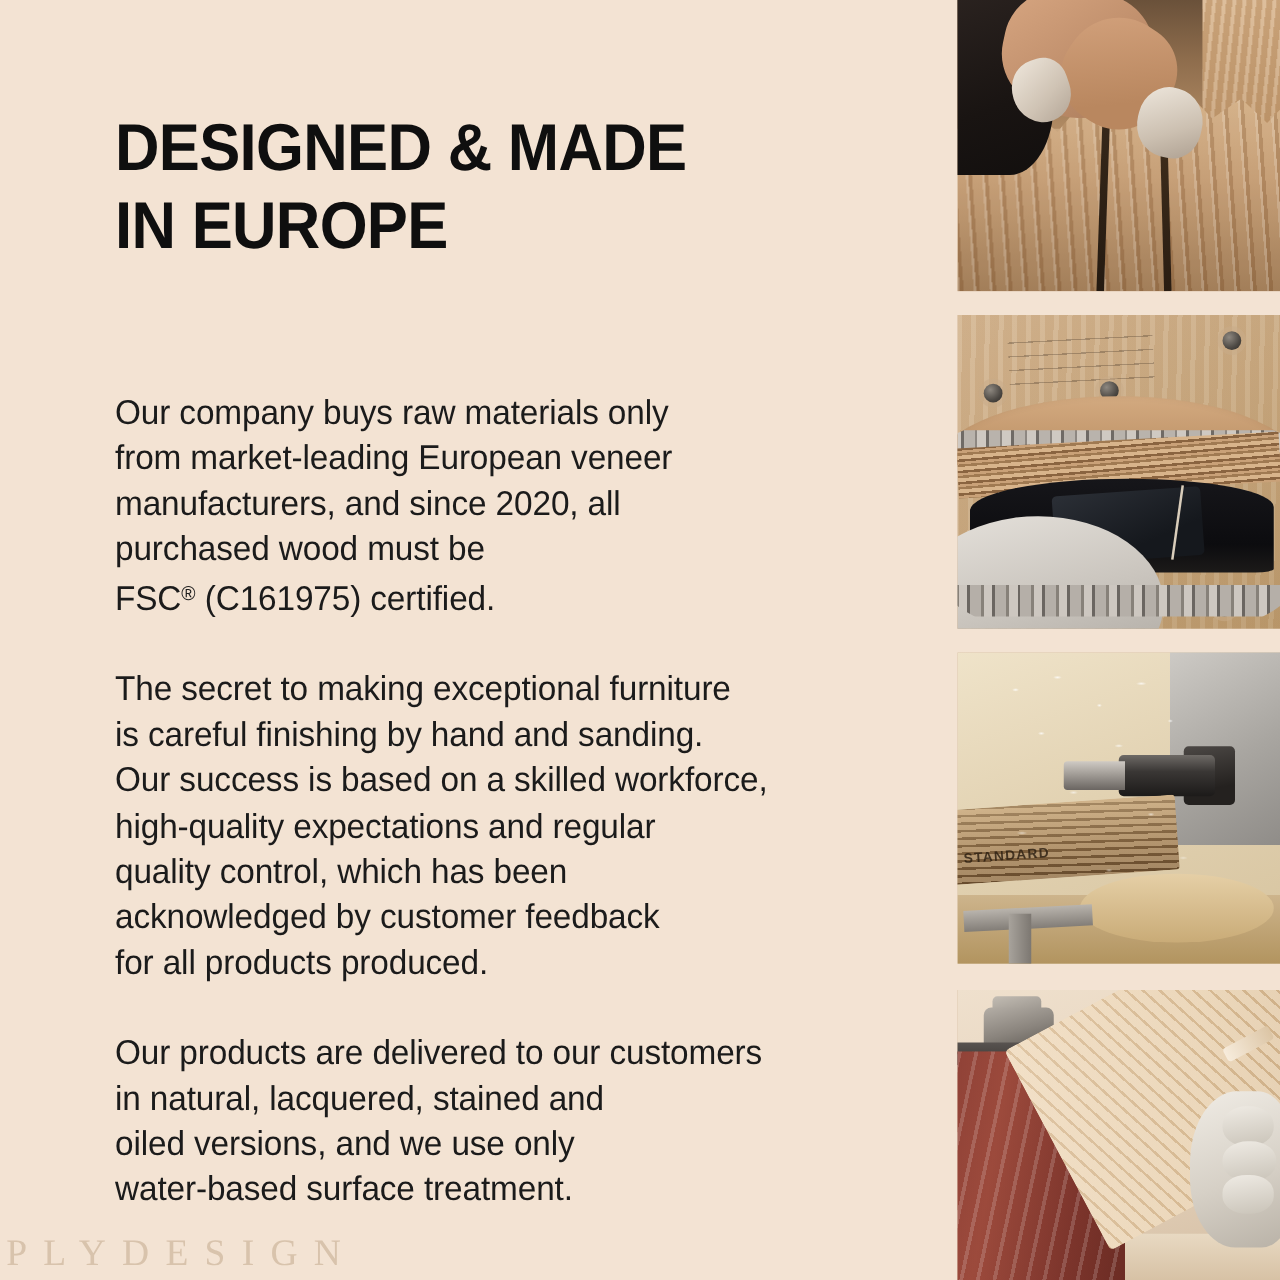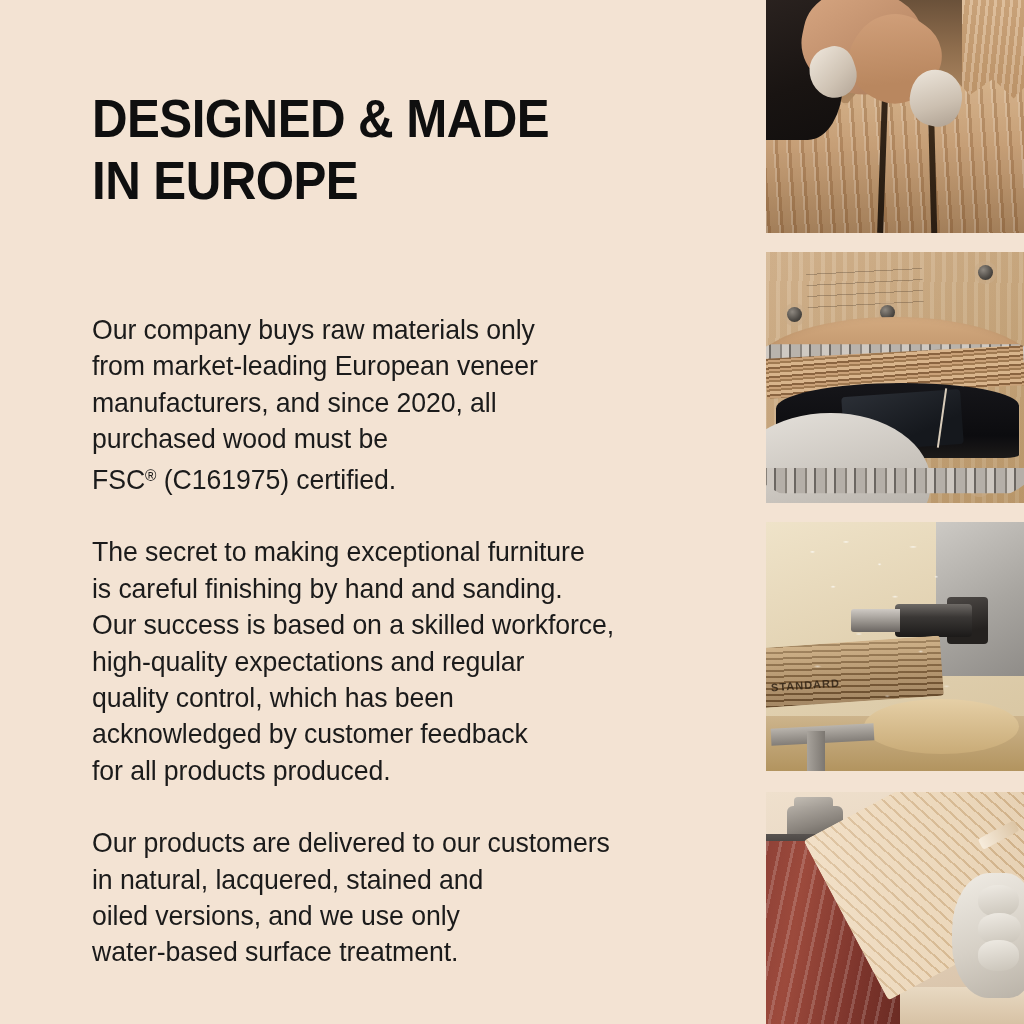--- a/index.html
+++ b/index.html
@@ -394,20 +394,21 @@
       <p class="para">
         <span class="ln">Our products are delivered to our customers</span>
         <span class="ln">in natural, lacquered, stained and</span>
         <span class="ln">oiled versions, and we use only</span>
         <span class="ln">water-based surface treatment.</span>
       </p>
 
     </div>
   </div>
 
+  <div class="watermark">PLYDESIGN</div>
 
   <div class="img-col">
 
     <div class="photo" id="photo-1">
       <div class="inner">
         <div class="p1-bg"></div>
         <div class="p1-backshop"></div>
         <div class="p1-rightstack"></div>
         <div class="p1-sheets"></div>
         <div class="p1-gap1"></div>

